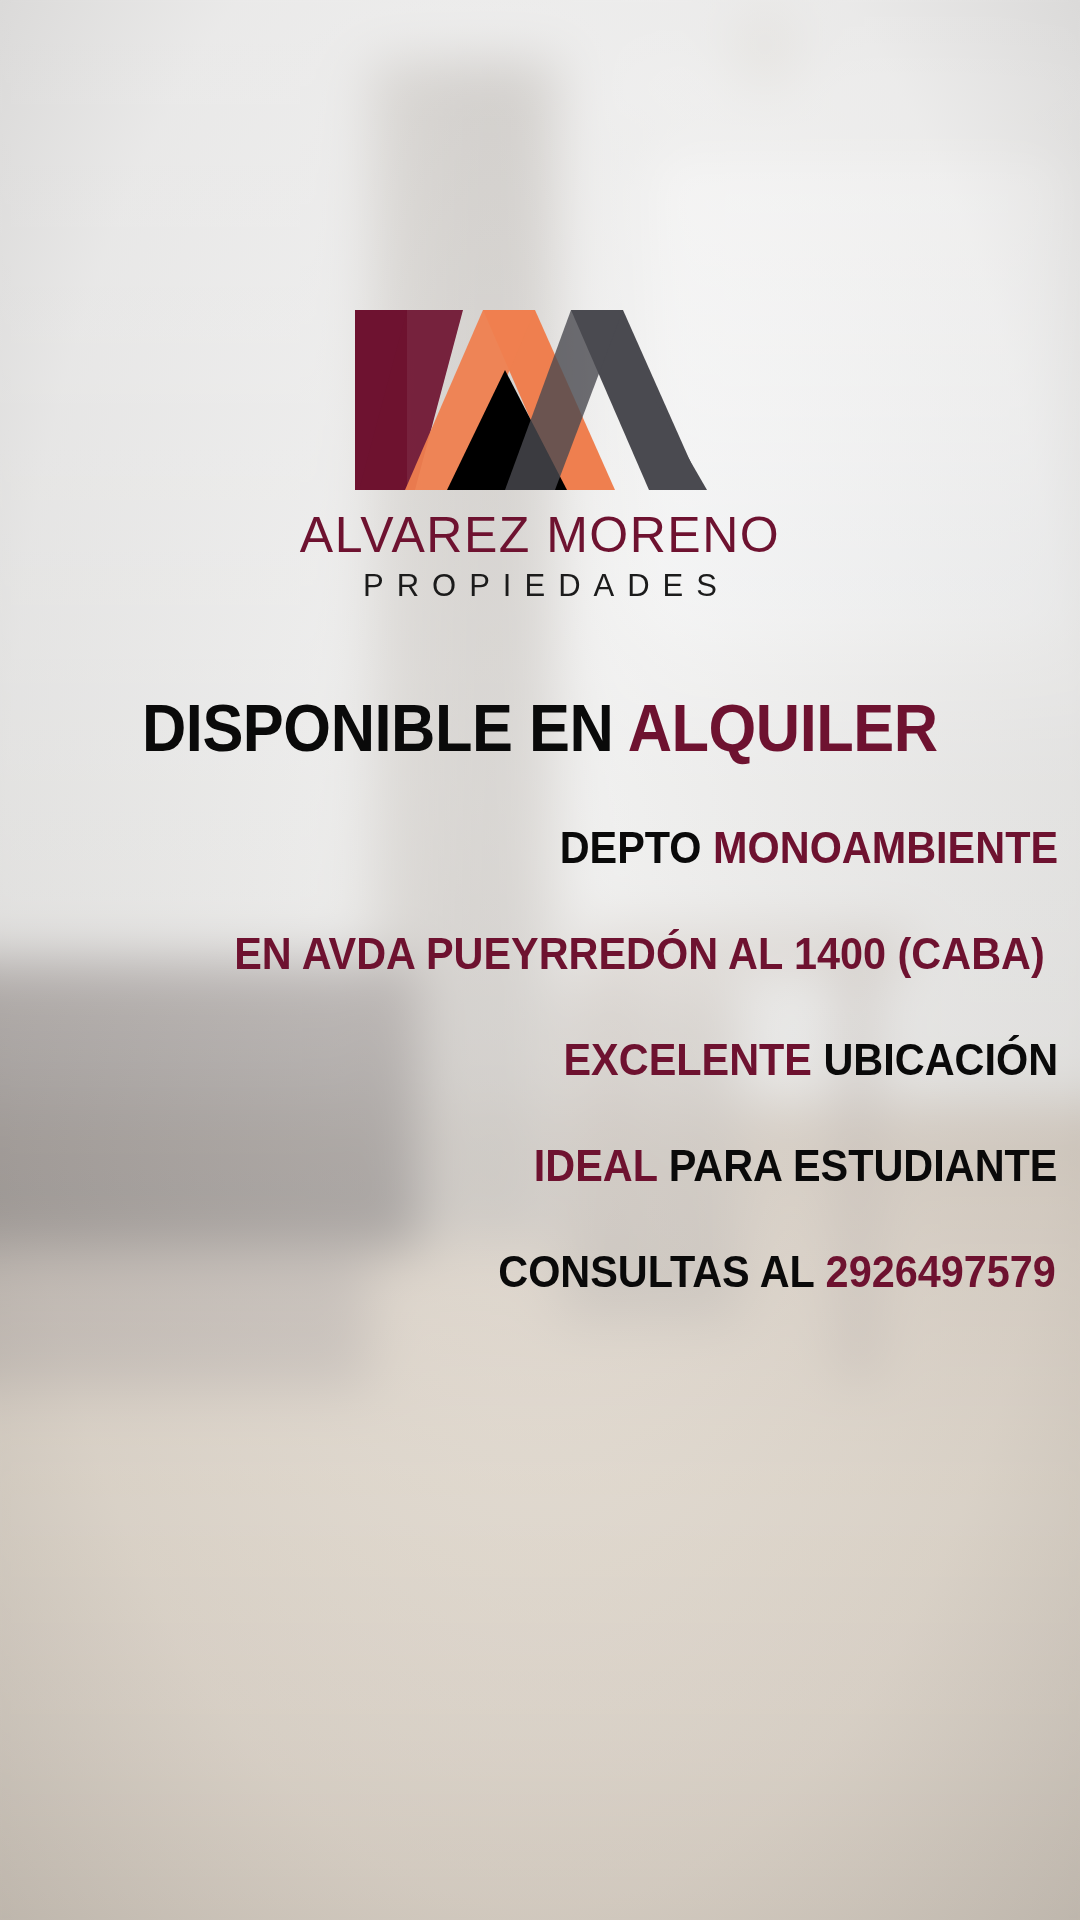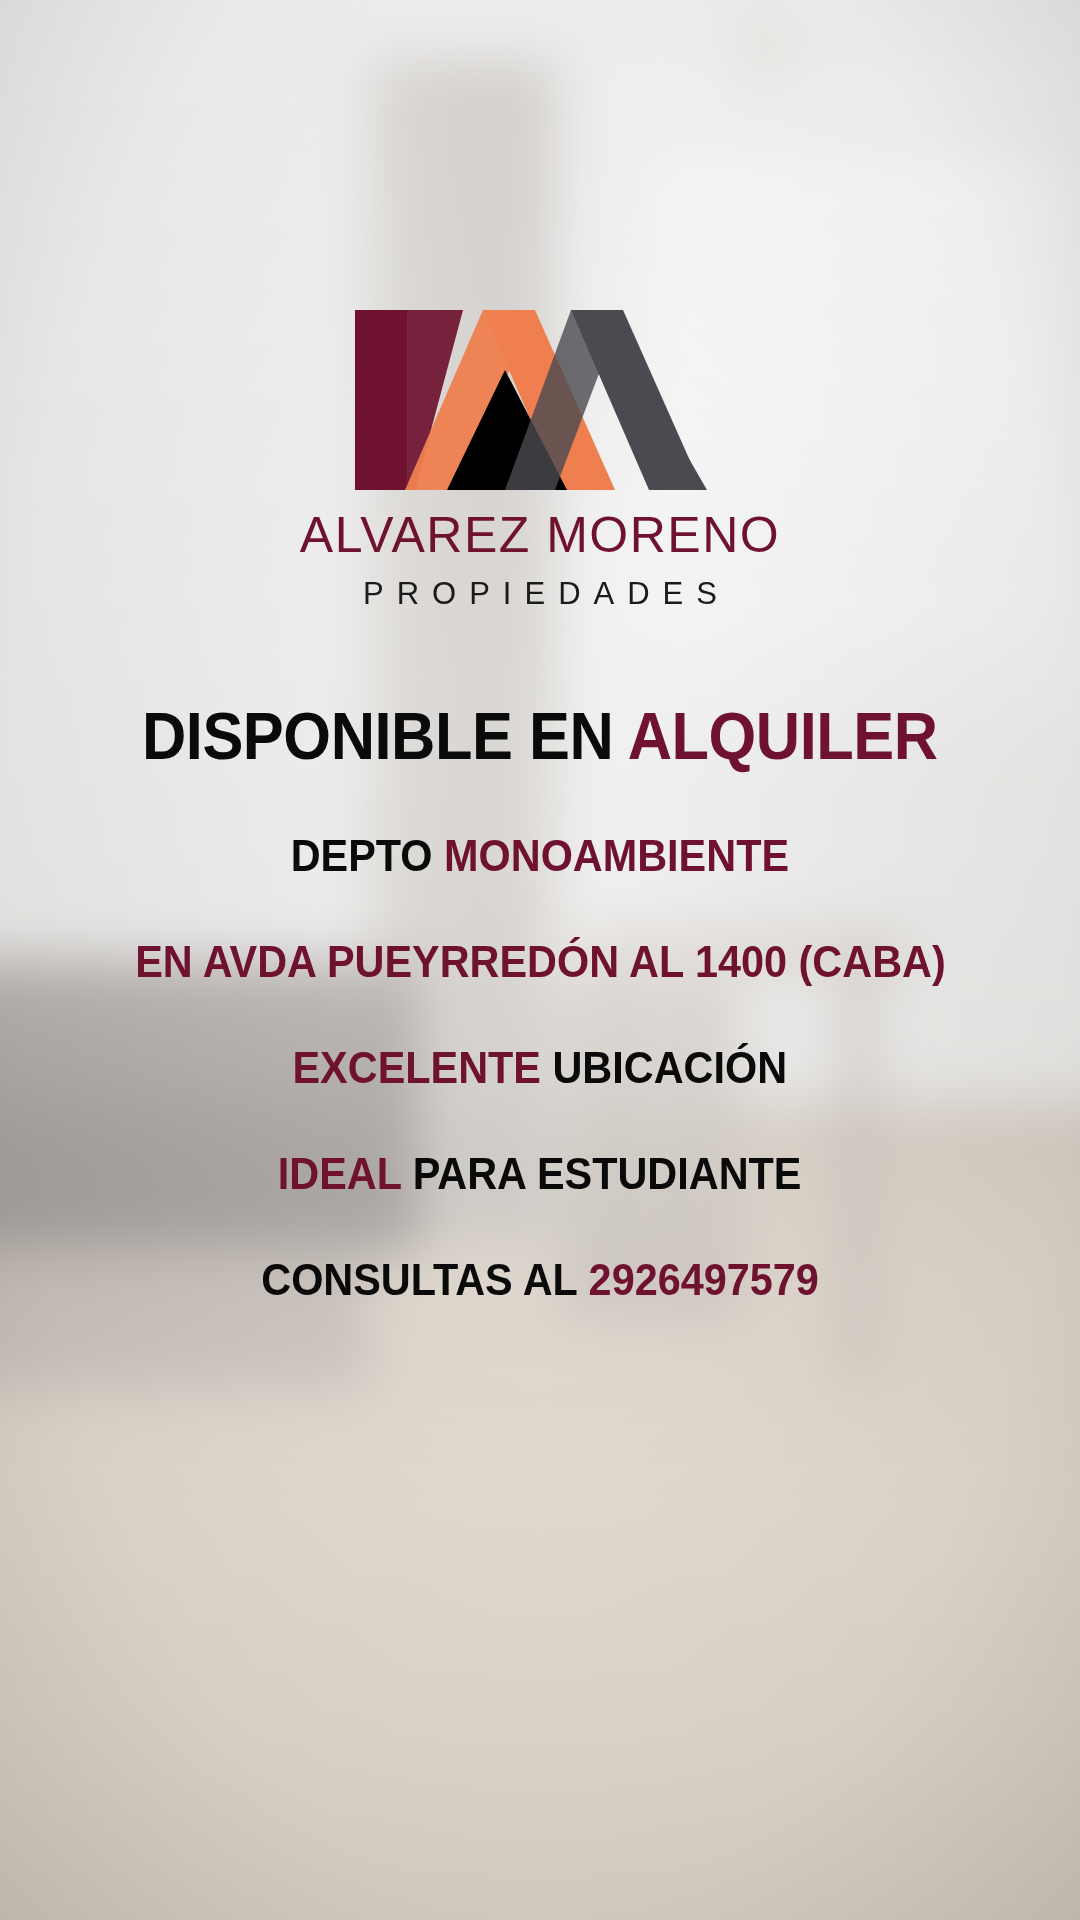--- a/index.html
+++ b/index.html
@@ -189,21 +189,21 @@
   .logo-name {
     margin-top: 16px;
     font-size: 50px;
     letter-spacing: 1.5px;
     color: #6e1230;
     font-weight: 400;
     font-family: "Liberation Sans", sans-serif;
     white-space: nowrap;
   }
   .logo-sub {
-    margin-top: 12px;
+    margin-top: 4px;
     font-size: 31px;
     letter-spacing: 13px;
     color: #1b1b1b;
     font-weight: 400;
     white-space: nowrap;
     padding-left: 13px;
   }
 
   .headline {
     margin-top: 86px;
@@ -215,21 +215,21 @@
     font-family: "Liberation Sans", sans-serif;
     transform: scaleX(0.93);
   }
   .headline .accent { color: #6e1230; }
 
   .lines {
     margin-top: 56px;
     width: 100%;
     display: flex;
     flex-direction: column;
-    align-items: center;
+    align-items: flex-end;
     gap: 54px;
   }
   .line {
     font-size: 45px;
     font-weight: 700;
     color: #0a0a0a;
     text-align: center;
     letter-spacing: 0px;
     transform: scaleX(0.92);
     white-space: nowrap;

